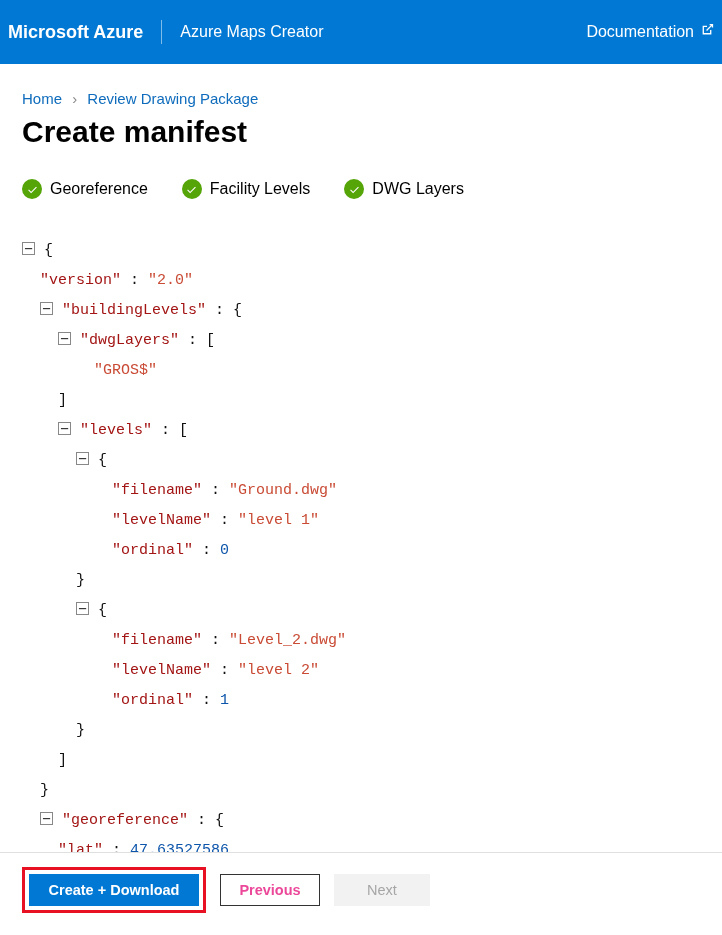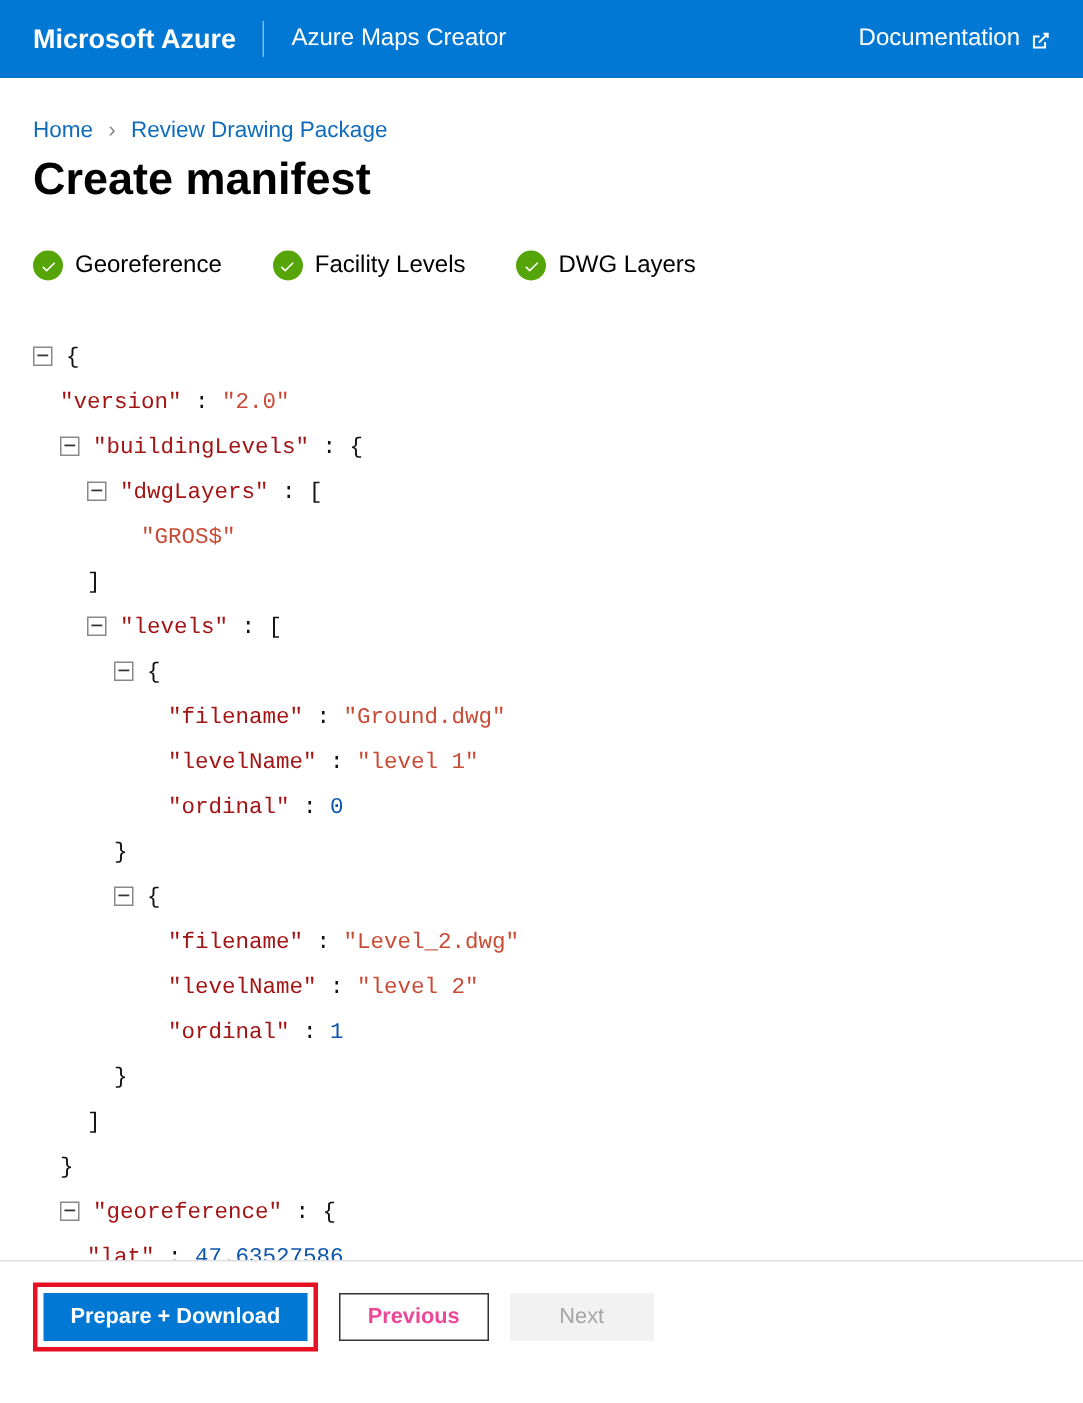--- a/index.html
+++ b/index.html
@@ -9,28 +9,28 @@
       width: 722px;
       height: 935px;
       overflow: hidden;
     }
     .topbar {
       background: #0078d4;
       color: #fff;
       display: flex;
       align-items: center;
       justify-content: space-between;
-      height: 52px;
-      padding: 0 22px;
+      height: 64px;
+      padding: 0 8px;
     }
     .topbar-left { display: flex; align-items: center; }
     .brand { font-size: 18px; font-weight: 600; }
     .divider { width: 1px; height: 24px; background: rgba(255,255,255,0.5); margin: 0 18px; }
     .app-name { font-size: 16px; }
-    .doc-link { font-size: 16px; display: flex; align-items: flex-end; cursor: pointer; }
+    .doc-link { font-size: 16px; display: flex; align-items: flex-start; cursor: pointer; }
     .ext-icon { margin-left: 6px; width: 14px; height: 14px; }
     .content { padding: 26px 22px 0 22px; }
     .breadcrumb { font-size: 15px; margin-bottom: 8px; }
     .breadcrumb a { color: #0f6cbd; text-decoration: none; cursor: pointer; }
     .breadcrumb .sep { color: #888; margin: 0 6px; }
     h1 { font-size: 30px; font-weight: 600; margin-bottom: 30px; }
     .steps { display: flex; gap: 34px; align-items: center; margin-bottom: 26px; border-bottom: 1px solid transparent; }
     .step { display: flex; align-items: center; font-size: 16px; padding-bottom: 10px; cursor: pointer; }
     .step-icon {
       width: 20px; height: 20px; border-radius: 50%;
@@ -156,17 +156,17 @@
     <div class="line">  <span class="toggle">−</span> <span class="k">"georeference"</span><span class="p"> : {</span></div>
     <div class="line">    <span class="k">"lat"</span><span class="p"> : </span><span class="n">47.63527586</span></div>
 
   </div>
 </div>
 
 <div class="hr"></div>
 
 <div class="footer">
   <span class="highlight-box">
-    <button class="btn btn-primary">Prepare + Download</button>
+    <button class="btn btn-primary">Create + Download</button>
   </span>
   <button class="btn btn-secondary">Previous</button>
   <button class="btn btn-disabled">Next</button>
 </div>
 
 </body></html>

